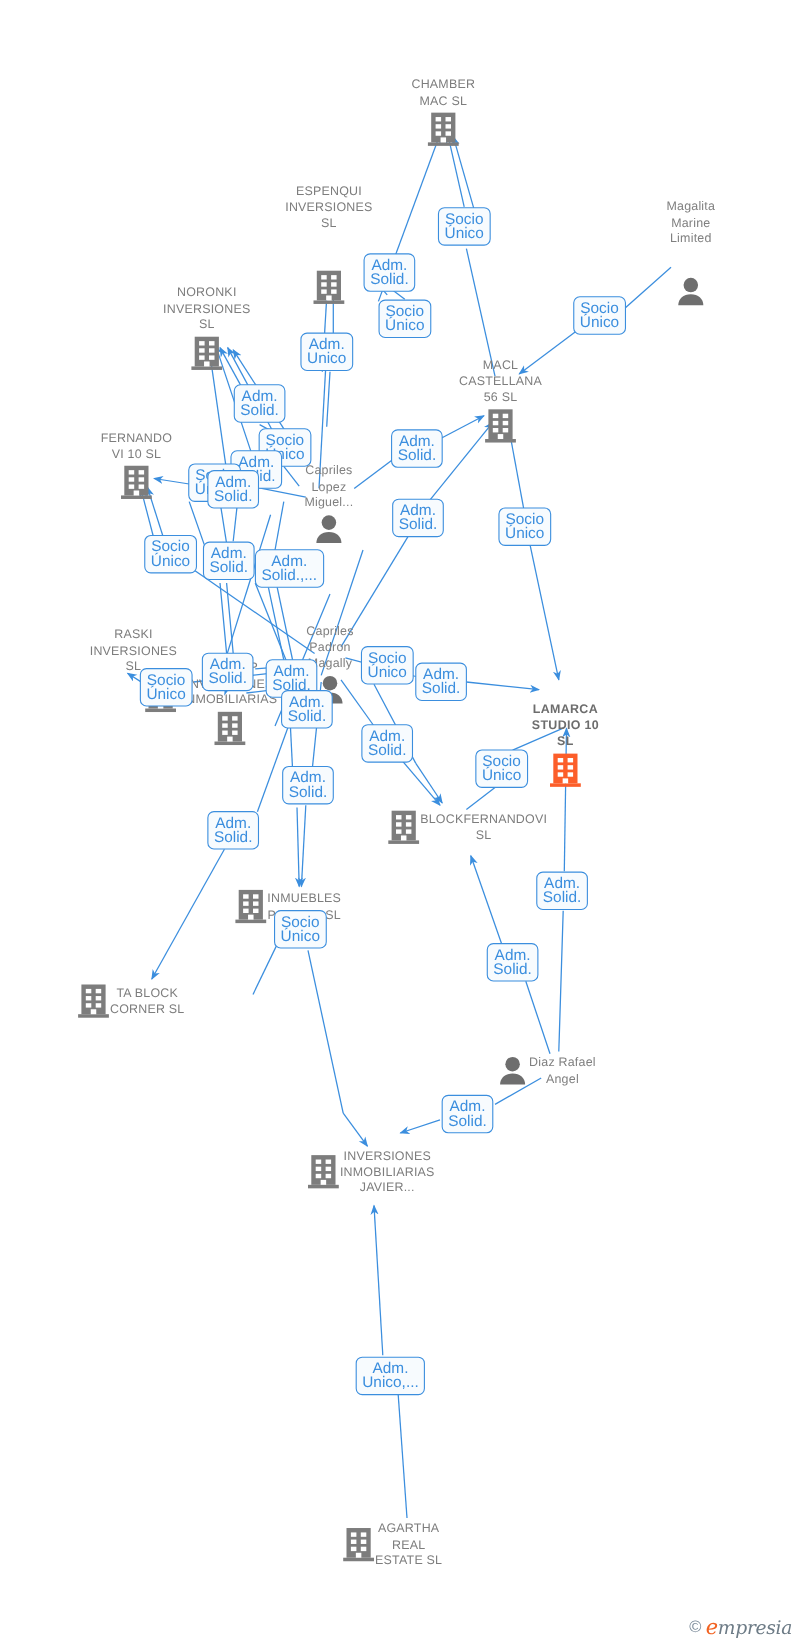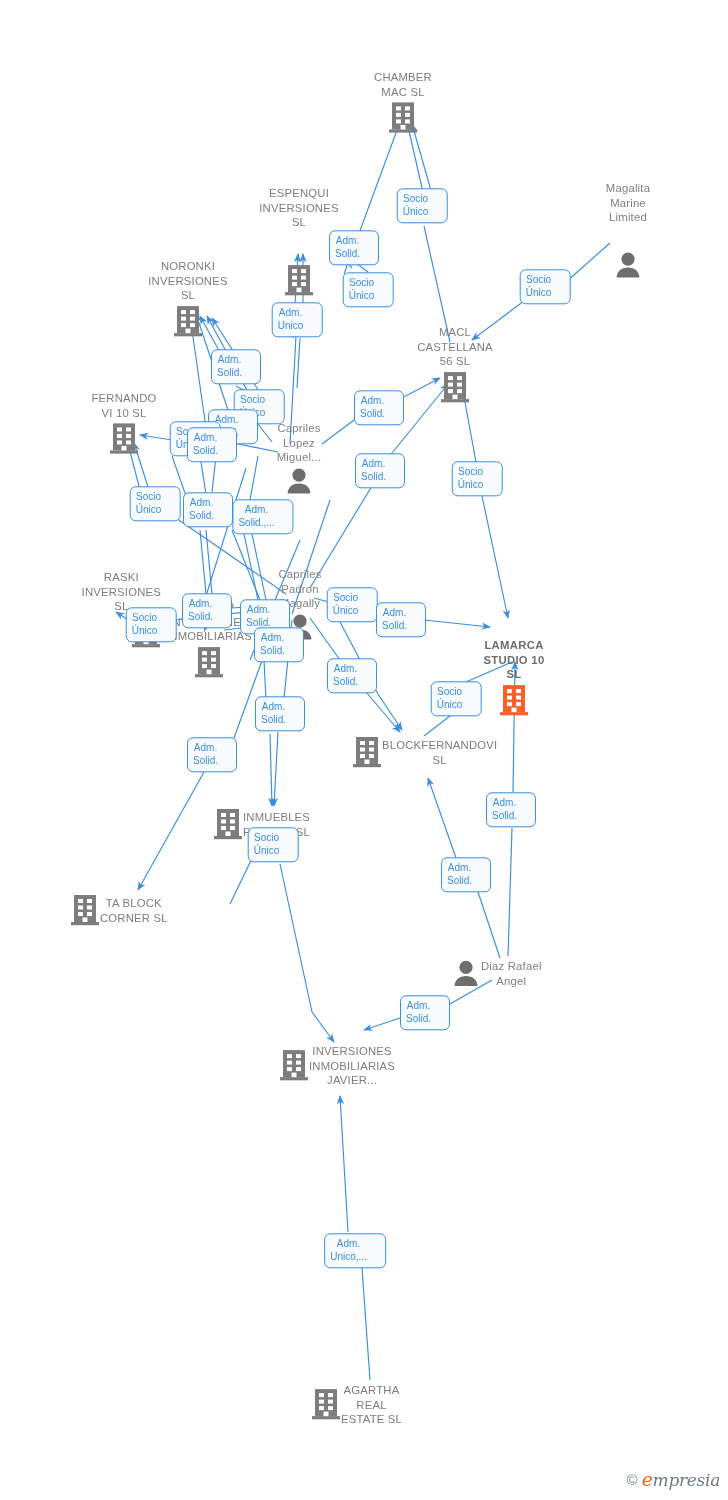--- a/index.html
+++ b/index.html
@@ -49,24 +49,24 @@
   .node.label-above .caption { margin-bottom: 2px; }
   .node.label-below .caption { margin-top: 2px; }
 
   .edge-label {
     position: absolute;
     transform: translate(-50%, -50%);
     background: #f7fbfe;
     border: 1.5px solid #3b8ede;
     border-radius: 6px;
     color: #3b8ede;
-    font-size: 10px;
+    font-size: 14px;
     line-height: 13.2px;
     text-align: center;
-    padding: 3px 18px 4px 5px;
+    padding: 3px 5px 4px 5px;
     white-space: pre-line;
     min-width: 40px;
   }
   .watermark {
     position: absolute;
     right: 8px;
     bottom: 10px;
     display: flex;
     align-items: center;
     gap: 4px;
@@ -213,21 +213,21 @@
         <rect x="8" y="18" width="5" height="4"></rect>
             <rect x="17" y="18" width="5" height="4"></rect>
         <rect x="12.5" y="23.5" width="5" height="4.5"></rect>
       </g>
         </svg>
     </span>
     <p class="caption">CHAMBER
 MAC  SL</p>
   </div>
 
-  <div class="node co label-above" style="left:299px; top:241px;gap:32px;">
+  <div class="node co label-above" style="left:299px; top:222px;gap:32px;">
     <span class="glyph">
       <svg width="30" height="32" viewBox="0 0 30 32">
           <g fill="#7d7d7d">
         <rect x="4" y="1" width="22" height="27"></rect>
             <rect x="1" y="28" width="28" height="3.2"></rect>
       </g>
           <g fill="#ffffff">
         <rect x="8" y="5" width="5" height="4"></rect>
             <rect x="17" y="5" width="5" height="4"></rect>
         <rect x="8" y="11.5" width="5" height="4"></rect>

